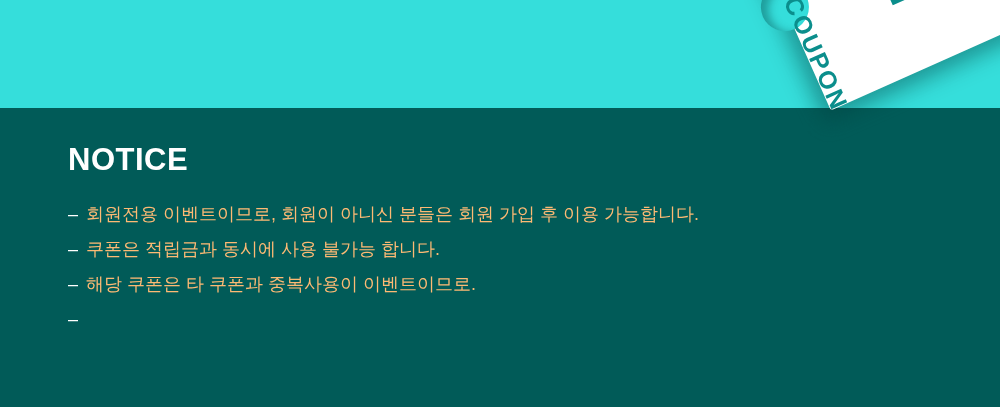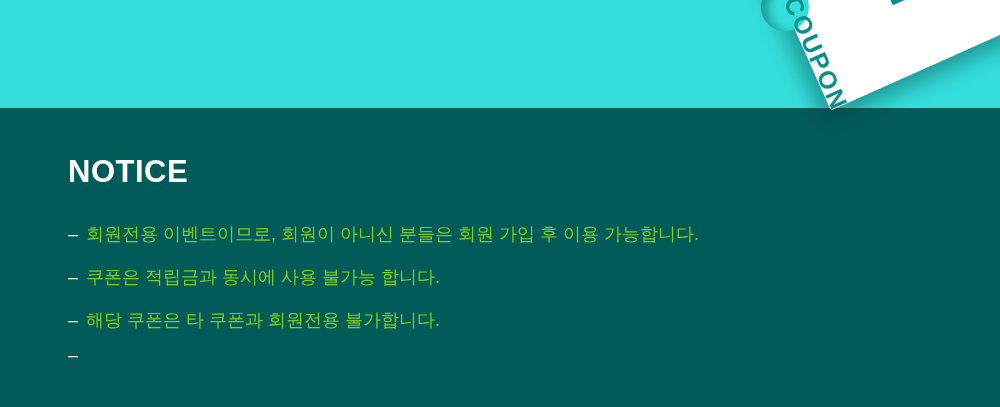--- a/index.html
+++ b/index.html
@@ -98,21 +98,21 @@
     line-height: 1;
     letter-spacing: -4px;
     color: #0b8e8c;
     white-space: nowrap;
   }
 
   
   .notice-block {
     position: absolute;
     left: 68px;
-    top: 156px;
+    top: 144px;
     width: 760px;
   }
   .notice-title {
     margin: 0 0 22px 0;
     font-size: 31px;
     font-weight: bold;
     letter-spacing: 0.5px;
     color: #ffffff;
     line-height: 1;
   }
@@ -128,22 +128,21 @@
     font-size: 18px;
     line-height: 35px;
     white-space: nowrap;
   }
   .notice-dash {
     width: 18px;
     flex: 0 0 18px;
     color: #ffffff;
   }
   .notice-text {
-    color: #84cc16;
-    margin-top: 8px;
+    color: #fdba74;
   }
 </style>
 </head>
 <body>
 
 <div id="banner">
 
   <div class="band-top"></div>
   <div class="band-bottom"></div>
 
@@ -163,21 +162,21 @@
       <li class="notice-item">
         <span class="notice-dash">–</span>
         <span class="notice-text">회원전용 이벤트이므로, 회원이 아니신 분들은 회원 가입 후 이용 가능합니다.</span>
       </li>
       <li class="notice-item">
         <span class="notice-dash">–</span>
         <span class="notice-text">쿠폰은 적립금과 동시에 사용 불가능 합니다.</span>
       </li>
       <li class="notice-item">
         <span class="notice-dash">–</span>
-        <span class="notice-text">해당 쿠폰은 타 쿠폰과 회원전용 불가합니다.</span>
+        <span class="notice-text">해당 쿠폰은 타 쿠폰과 중복사용이 이벤트이므로.</span>
       </li>
       <li class="notice-item">
         <span class="notice-dash">–</span>
       </li>
     </ul>
   </div>
 
 </div>
 
 </body></html>

